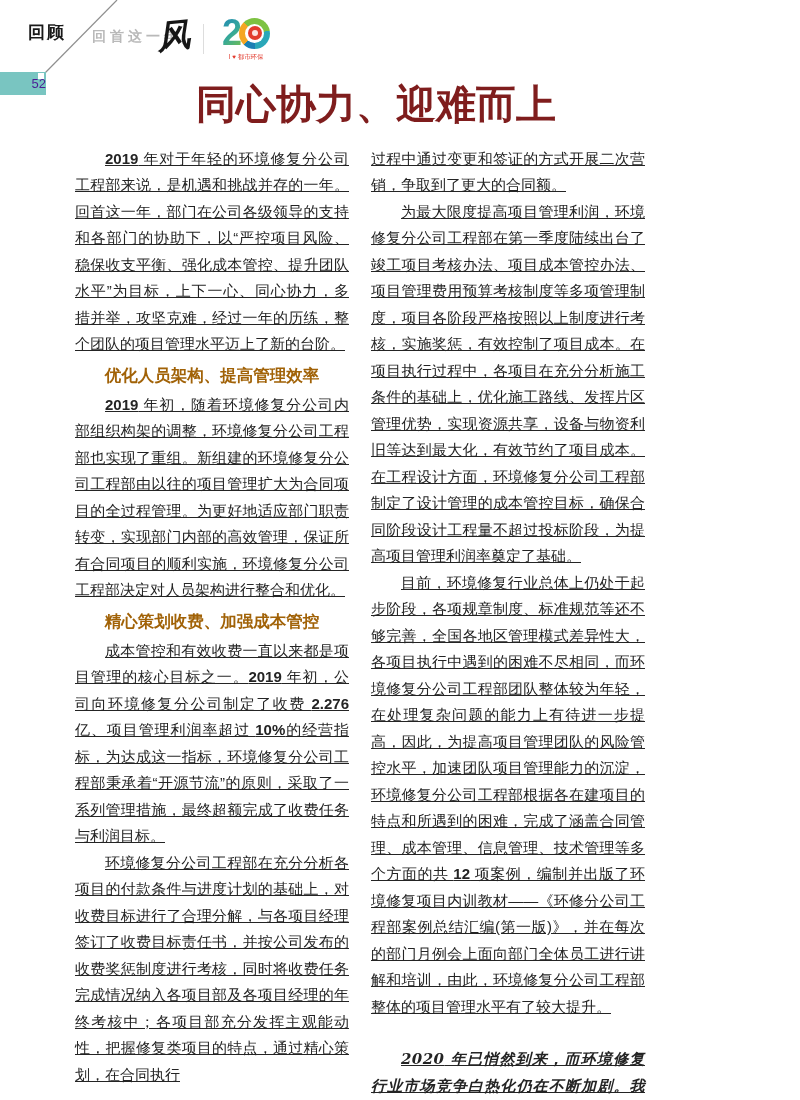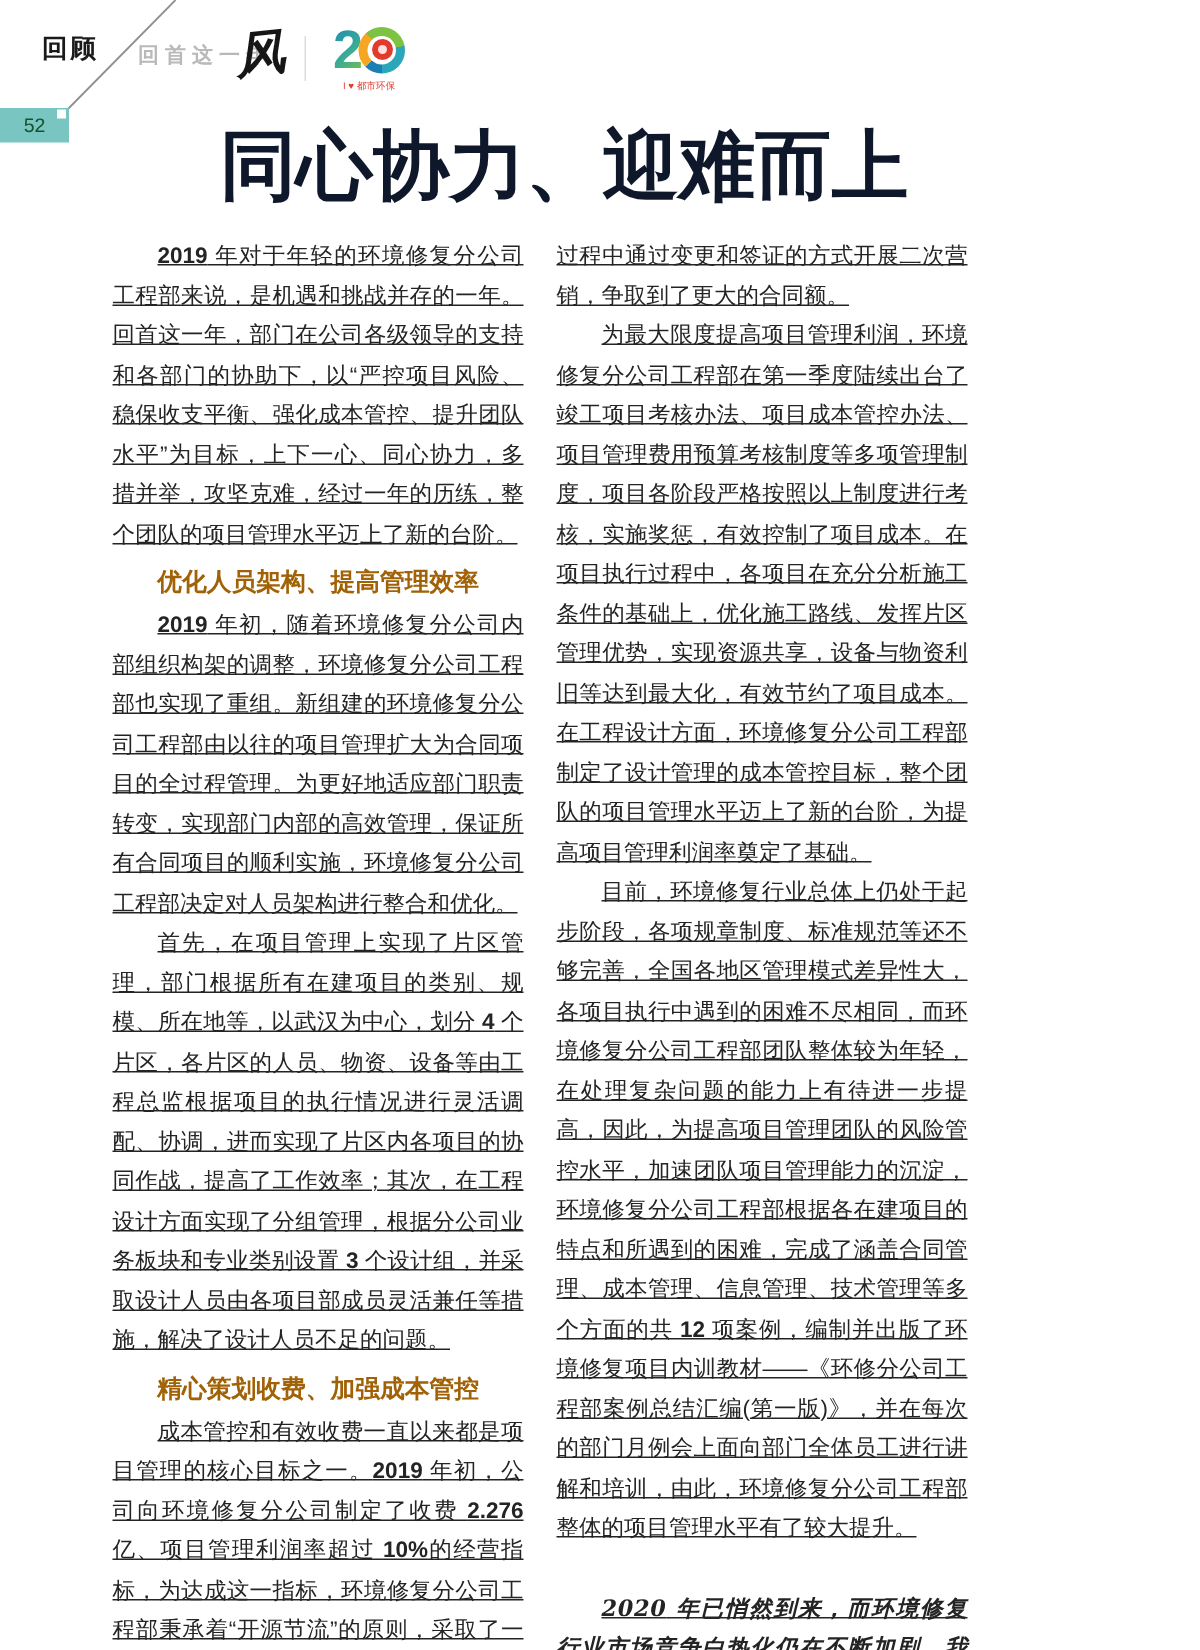--- a/index.html
+++ b/index.html
@@ -19,26 +19,26 @@
                 background:linear-gradient(135deg,#1f86b8,#35a89a,#7dc242);
                 -webkit-background-clip:text; background-clip:text; color:transparent; }
   .anniv .zero { position:relative; width:31px; height:31px; margin-left:-3px; border-radius:50%;
                  background:conic-gradient(#7dc242 0 22%, #2aa7b8 22% 50%, #1b7fb4 50% 62%, #f5a623 62% 88%, #7dc242 88% 100%); }
   .anniv .zero-hole { position:absolute; left:6px; top:6px; width:19px; height:19px; border-radius:50%; background:#fff; }
   .anniv .zero-dot { position:absolute; left:8.5px; top:8.5px; width:14px; height:14px; border-radius:50%; background:#e23b2e; }
   .anniv .zero-dot::after { content:""; position:absolute; left:4px; top:4px; width:6px; height:6px; border-radius:50%; background:#fff; opacity:.85; }
   .anniv-tagline { margin-top:1px; font-size:8px; color:#e23b2e; transform:scale(.8); transform-origin:center top; white-space:nowrap; }
 
   .page-badge { position:absolute; left:0; top:72px; width:46px; height:23px; background:#79c5c1;
-                color:#14532d; font-size:13px; display:flex; align-items:center; justify-content:center; }
+                color:#4c1d95; font-size:13px; display:flex; align-items:center; justify-content:flex-end; }
   .page-badge .notch { position:absolute; right:2px; top:1px; width:6px; height:6px; background:#fff; }
 
   
   .article-head { padding-top:82px; text-align:center; }
-  .article-title { margin:0 0 2px 44px; font-size:51px; line-height:1.12; font-weight:900; color:#0f172a; letter-spacing:0; }
+  .article-title { margin:0 0 2px 44px; font-size:40px; line-height:1.12; font-weight:900; color:#7f1d1d; letter-spacing:0; }
   .article-subtitle { font-size:21px; color:#161616; letter-spacing:0.5px; }
 
   
   .columns { display:flex; gap:22px; padding:0 63px 0 75px; margin-top:19px; }
   .col { width:320px; }
   .para { margin:0; font-size:15px; line-height:26.5px; text-align:justify; text-indent:2em; color:#242424;text-decoration:underline; }
   .para.noindent { text-indent:0; }
   .para b { font-weight:700; }
   .sec-h { margin:7px 0 5px; font-size:16.5px; font-weight:800; text-align:center; color:#a16207; }
   .closing { margin-top:26px; font-style:italic; font-weight:600; letter-spacing:0.4px;
@@ -77,26 +77,25 @@
 
   <div class="article-head">
     <h1 class="article-title">同心协力、迎难而上</h1>
   </div>
 
   <main class="columns">
     <div class="col">
         <p class="para"><b>2019</b> 年对于年轻的环境修复分公司工程部来说，是机遇和挑战并存的一年。回首这一年，部门在公司各级领导的支持和各部门的协助下，以“严控项目风险、稳保收支平衡、强化成本管控、提升团队水平”为目标，上下一心、同心协力，多措并举，攻坚克难，经过一年的历练，整个团队的项目管理水平迈上了新的台阶。</p>
         <h2 class="sec-h">优化人员架构、提高管理效率</h2>
         <p class="para"><b>2019</b> 年初，随着环境修复分公司内部组织构架的调整，环境修复分公司工程部也实现了重组。新组建的环境修复分公司工程部由以往的项目管理扩大为合同项目的全过程管理。为更好地适应部门职责转变，实现部门内部的高效管理，保证所有合同项目的顺利实施，环境修复分公司工程部决定对人员架构进行整合和优化。</p>
-        <p class="para">首先，在项目管理上实现了片区管理，部门根据所有在建项目的类别、规模、所在地等，以武汉为中心，划分 <b>4</b> 个片区，各片区的人员、物资、设备等由工程总监根据项目的执行情况进行灵活调配、协调，进而实现了片区内各项目的协同作战，提高了工作效率；其次，在工程设计方面实现了分组管理，根据分公司业务板块和专业类别设置 <b>3</b> 个设计组，并采取设计人员由各项目部成员灵活兼任等措施，解决了设计人员不足的问题。</p>
         <h2 class="sec-h">精心策划收费、加强成本管控</h2>
         <p class="para">成本管控和有效收费一直以来都是项目管理的核心目标之一。<b>2019</b> 年初，公司向环境修复分公司制定了收费 <b>2.276</b> 亿、项目管理利润率超过 <b>10%</b>的经营指标，为达成这一指标，环境修复分公司工程部秉承着“开源节流”的原则，采取了一系列管理措施，最终超额完成了收费任务与利润目标。</p>
         <p class="para">环境修复分公司工程部在充分分析各项目的付款条件与进度计划的基础上，对收费目标进行了合理分解，与各项目经理签订了收费目标责任书，并按公司发布的收费奖惩制度进行考核，同时将收费任务完成情况纳入各项目部及各项目经理的年终考核中；各项目部充分发挥主观能动性，把握修复类项目的特点，通过精心策划，在合同执行</p>
       </div>
     <div class="col">
         <p class="para noindent">过程中通过变更和签证的方式开展二次营销，争取到了更大的合同额。</p>
-        <p class="para">为最大限度提高项目管理利润，环境修复分公司工程部在第一季度陆续出台了竣工项目考核办法、项目成本管控办法、项目管理费用预算考核制度等多项管理制度，项目各阶段严格按照以上制度进行考核，实施奖惩，有效控制了项目成本。在项目执行过程中，各项目在充分分析施工条件的基础上，优化施工路线、发挥片区管理优势，实现资源共享，设备与物资利旧等达到最大化，有效节约了项目成本。在工程设计方面，环境修复分公司工程部制定了设计管理的成本管控目标，整个团队的项目管理水平迈上了新的台阶，为提高项目管理利润率奠定了基础。</p>
+        <p class="para">为最大限度提高项目管理利润，环境修复分公司工程部在第一季度陆续出台了竣工项目考核办法、项目成本管控办法、项目管理费用预算考核制度等多项管理制度，项目各阶段严格按照以上制度进行考核，实施奖惩，有效控制了项目成本。在项目执行过程中，各项目在充分分析施工条件的基础上，优化施工路线、发挥片区管理优势，实现资源共享，设备与物资利旧等达到最大化，有效节约了项目成本。在工程设计方面，环境修复分公司工程部制定了设计管理的成本管控目标，确保合同阶段设计工程量不超过投标阶段，为提高项目管理利润率奠定了基础。</p>
         <p class="para">目前，环境修复行业总体上仍处于起步阶段，各项规章制度、标准规范等还不够完善，全国各地区管理模式差异性大，各项目执行中遇到的困难不尽相同，而环境修复分公司工程部团队整体较为年轻，在处理复杂问题的能力上有待进一步提高，因此，为提高项目管理团队的风险管控水平，加速团队项目管理能力的沉淀，环境修复分公司工程部根据各在建项目的特点和所遇到的困难，完成了涵盖合同管理、成本管理、信息管理、技术管理等多个方面的共 <b>12</b> 项案例，编制并出版了环境修复项目内训教材——《环修分公司工程部案例总结汇编(第一版)》，并在每次的部门月例会上面向部门全体员工进行讲解和培训，由此，环境修复分公司工程部整体的项目管理水平有了较大提升。</p>
         <p class="para closing"><b>2020</b> 年已悄然到来，而环境修复行业市场竞争白热化仍在不断加剧。我们不能沉醉于已取得的成绩，应当清醒认识到，更大的挑战将会到来。所谓“打铁还需自身硬”，面对即将到来的水生态修复、矿山修复等新类型项目，环境修复分公司工程部必将更加专注于提升大型项目的项目管理能力，打造出更加优秀的项目管理团队，为环境修复业务的腾飞助力！</p>
       </div>
   </main>
 
 </div>
 
 </body></html>

